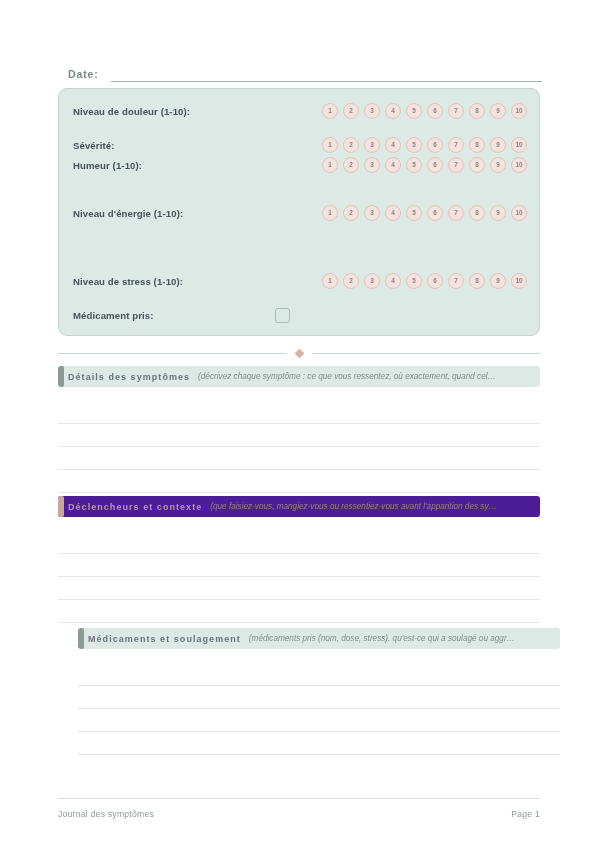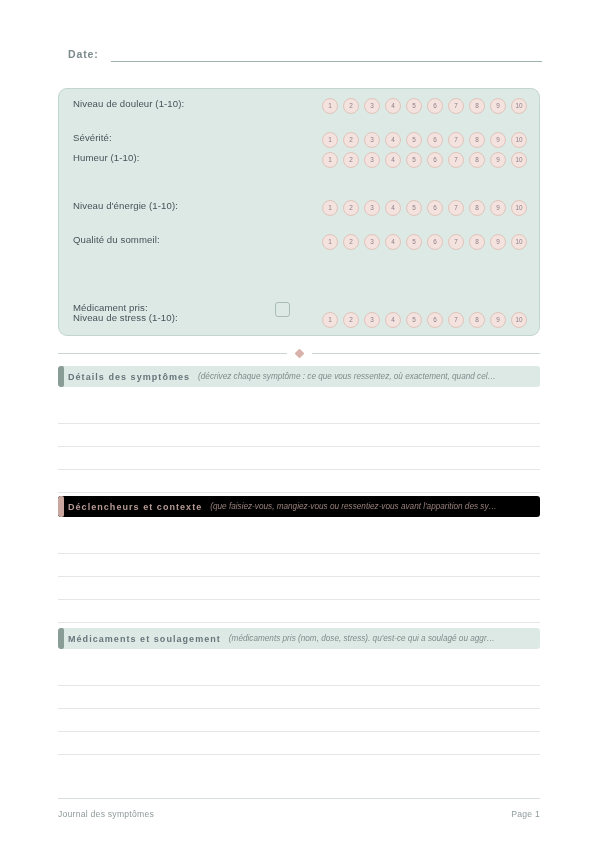--- a/index.html
+++ b/index.html
@@ -20,21 +20,21 @@
     left: 58px;
     top: 0;
     width: 484px;
     height: 848px;
   }
 
   
   .date-row {
     position: absolute;
     left: 10px;
-    top: 48px;
+    top: 68px;
     width: 474px;
     display: flex;
     align-items: flex-end;
     gap: 12px;
   }
   .date-label {
     font-size: 10.5px;
     font-weight: bold;
     color: #7b8a8a;
     letter-spacing: 0.9px;
@@ -58,20 +58,22 @@
     background: #dde9e4;
     border: 1px solid #c3d5cf;
     border-radius: 9px;
   }
   .metric-row {
     position: absolute;
     left: 14px;
     width: 454px;
     height: 26px;
     display: flex;
+    align-items: center;
+    font-weight: bold;
   }
   .metric-label {
     font-size: 9.6px;
     color: #44535a;
     white-space: nowrap;
     letter-spacing: 0.1px;
   }
   .scale {
     display: flex;
     gap: 5px;
@@ -139,21 +141,21 @@
     position: relative;
     height: 21px;
     display: flex;
     align-items: center;
     padding-left: 10px;
     box-sizing: border-box;
     border-radius: 3px;
     overflow: hidden;
   }
   .section-header.green { background: #dde9e4; }
-  .section-header.rose  { background: #000000; }
+  .section-header.rose  { background: #4c1d95; }
   .accent-bar {
     position: absolute;
     left: 0;
     top: 0;
     width: 6px;
     height: 100%;
     border-radius: 2px;
   }
   .accent-bar.green { background: #8a9c96; }
   .accent-bar.rose  { background: #c9a79f; }
@@ -273,36 +275,21 @@
           <span class="bubble">3</span>
           <span class="bubble">4</span>
           <span class="bubble">5</span>
           <span class="bubble">6</span>
           <span class="bubble">7</span>
           <span class="bubble">8</span>
           <span class="bubble">9</span>
           <span class="bubble">10</span>
         </div>
       </div>
-      <div class="metric-row" style="top: 145px;">
-        <span class="metric-label">Qualité du sommeil:</span>
-        <div class="scale">
-          <span class="bubble">1</span>
-          <span class="bubble">2</span>
-          <span class="bubble">3</span>
-          <span class="bubble">4</span>
-          <span class="bubble">5</span>
-          <span class="bubble">6</span>
-          <span class="bubble">7</span>
-          <span class="bubble">8</span>
-          <span class="bubble">9</span>
-          <span class="bubble">10</span>
-        </div>
-      </div>
-      <div class="metric-row" style="top: 179px; margin-top: 44px;">
+      <div class="metric-row" style="top: 179px;">
         <span class="metric-label">Niveau de stress (1-10):</span>
         <div class="scale">
           <span class="bubble">1</span>
           <span class="bubble">2</span>
           <span class="bubble">3</span>
           <span class="bubble">4</span>
           <span class="bubble">5</span>
           <span class="bubble">6</span>
           <span class="bubble">7</span>
           <span class="bubble">8</span>
@@ -344,21 +331,21 @@
           <span class="section-title rose">Déclencheurs et contexte</span>
           <span class="section-hint rose">(que faisiez-vous, mangiez-vous ou ressentiez-vous avant l'apparition des sy…</span>
         </div>
         <div class="lines">
           <div class="write-line" style="top: 36px;"></div>
           <div class="write-line" style="top: 59px;"></div>
           <div class="write-line" style="top: 82px;"></div>
           <div class="write-line" style="top: 105px;"></div>
         </div>
       </div>
-      <div class="section" style="top: 628px;">
+      <div class="section" style="top: 628px; margin-left: 20px;">
         <div class="section-header green">
           <span class="accent-bar green"></span>
           <span class="section-title green">Médicaments et soulagement</span>
           <span class="section-hint ">(médicaments pris (nom, dose, stress). qu'est-ce qui a soulagé ou aggr…</span>
         </div>
         <div class="lines">
           <div class="write-line" style="top: 36px;"></div>
           <div class="write-line" style="top: 59px;"></div>
           <div class="write-line" style="top: 82px;"></div>
           <div class="write-line" style="top: 105px;"></div>

